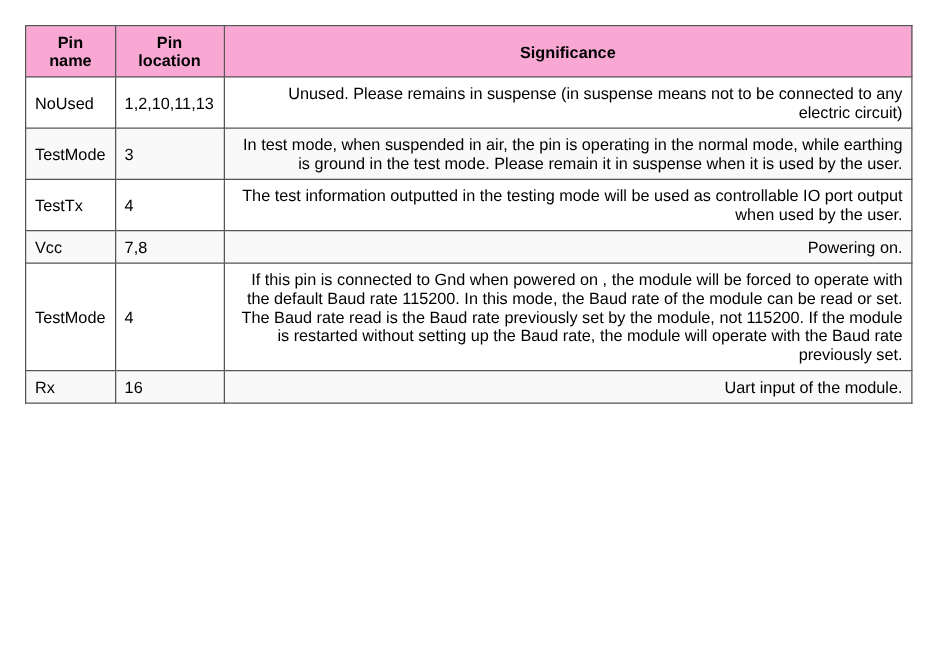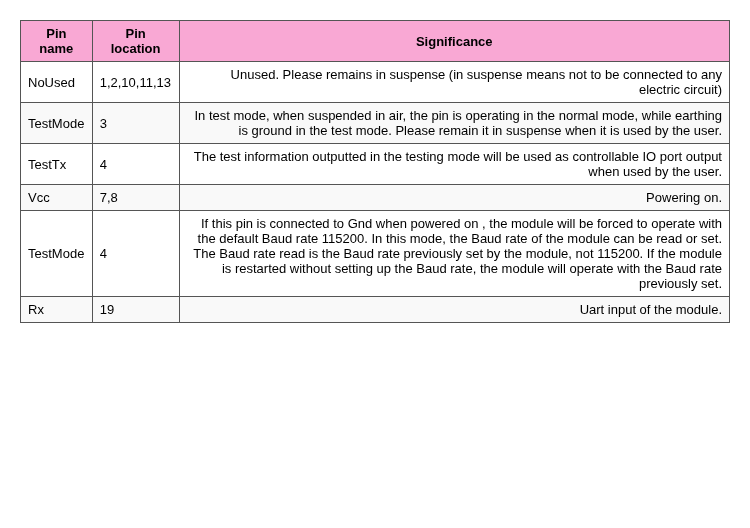--- a/index.html
+++ b/index.html
@@ -87,18 +87,18 @@
           <td class="pin-location">7,8</td>
           <td class="significance">Powering on.</td>
         </tr>
         <tr>
           <td class="pin-name">TestMode</td>
           <td class="pin-location">4</td>
           <td class="significance">If this pin is connected to Gnd when powered on , the module will be forced to operate with the default Baud rate 115200. In this mode, the Baud rate of the module can be read or set. The Baud rate read is the Baud rate previously set by the module, not 115200. If the module is restarted without setting up the Baud rate, the module will operate with the Baud rate previously set.</td>
         </tr>
         <tr>
           <td class="pin-name">Rx</td>
-          <td class="pin-location">19</td>
+          <td class="pin-location">16</td>
           <td class="significance">Uart input of the module.</td>
         </tr>
       </tbody>
   </table>
 </div>
 
 </body></html>

